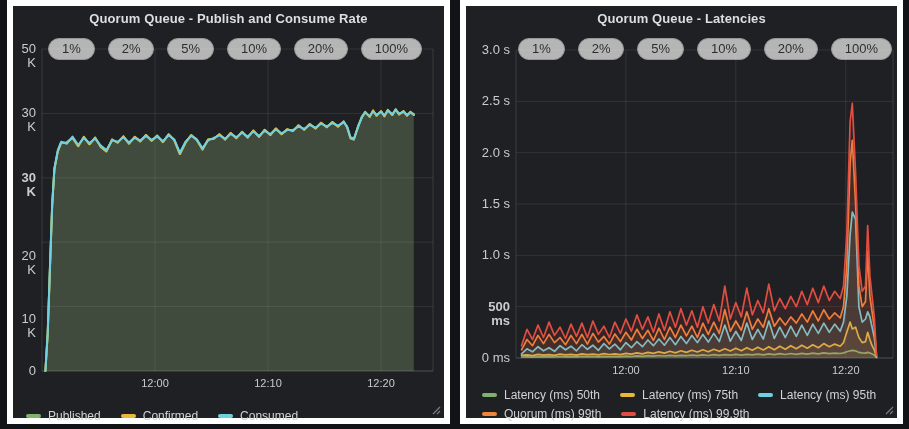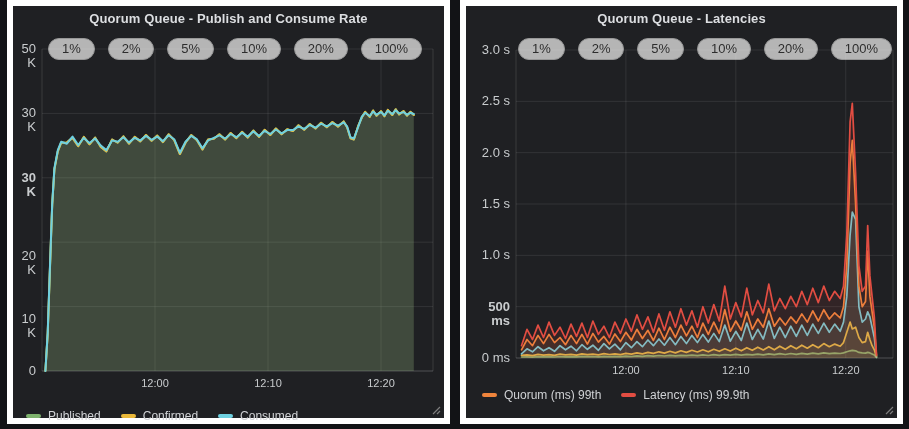--- a/index.html
+++ b/index.html
@@ -110,20 +110,34 @@
       <span class="badge">1%</span>
       <span class="badge">2%</span>
       <span class="badge">5%</span>
       <span class="badge">10%</span>
       <span class="badge">20%</span>
       <span class="badge">100%</span>
     </div>
   <div class="legend" style="left: 16px; top: 379px;">
       <div class="lrow">
         <span class="litem">
+          <span class="swatch" style="background: rgb(126, 178, 109);"></span>
+          <span class="lname">Latency (ms) 50th</span>
+        </span>
+        <span class="litem">
+          <span class="swatch" style="background: rgb(234, 184, 57);"></span>
+          <span class="lname">Latency (ms) 75th</span>
+        </span>
+        <span class="litem">
+          <span class="swatch" style="background: rgb(110, 208, 224);"></span>
+          <span class="lname">Latency (ms) 95th</span>
+        </span>
+      </div>
+      <div class="lrow">
+        <span class="litem">
           <span class="swatch" style="background: rgb(239, 132, 60);"></span>
           <span class="lname">Quorum (ms) 99th</span>
         </span>
         <span class="litem">
           <span class="swatch" style="background: rgb(226, 77, 66);"></span>
           <span class="lname">Latency (ms) 99.9th</span>
         </span>
       </div>
     </div>
   <svg class="resize" width="9" height="9">

